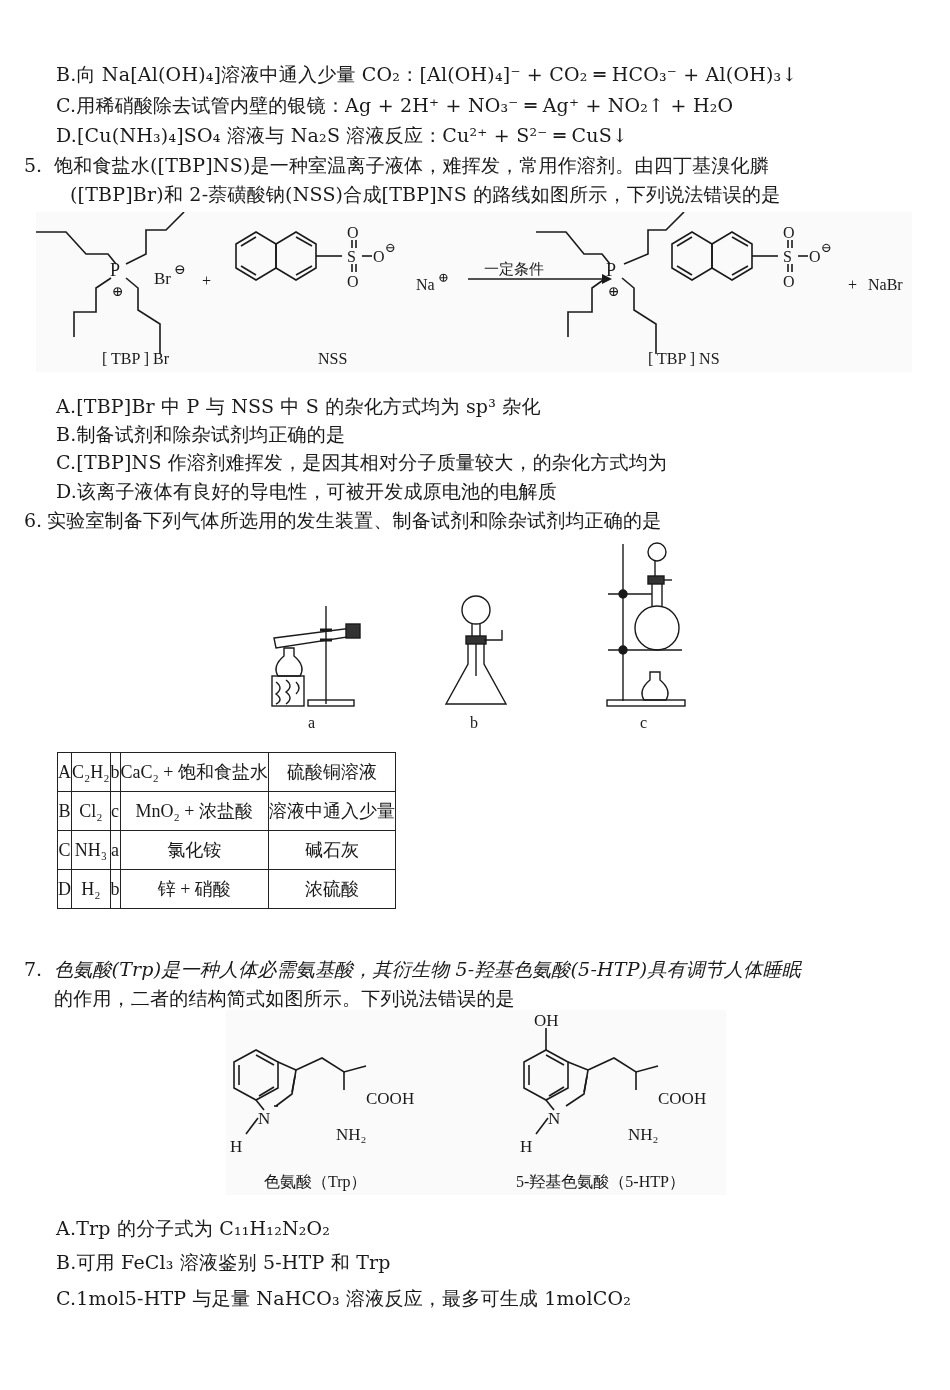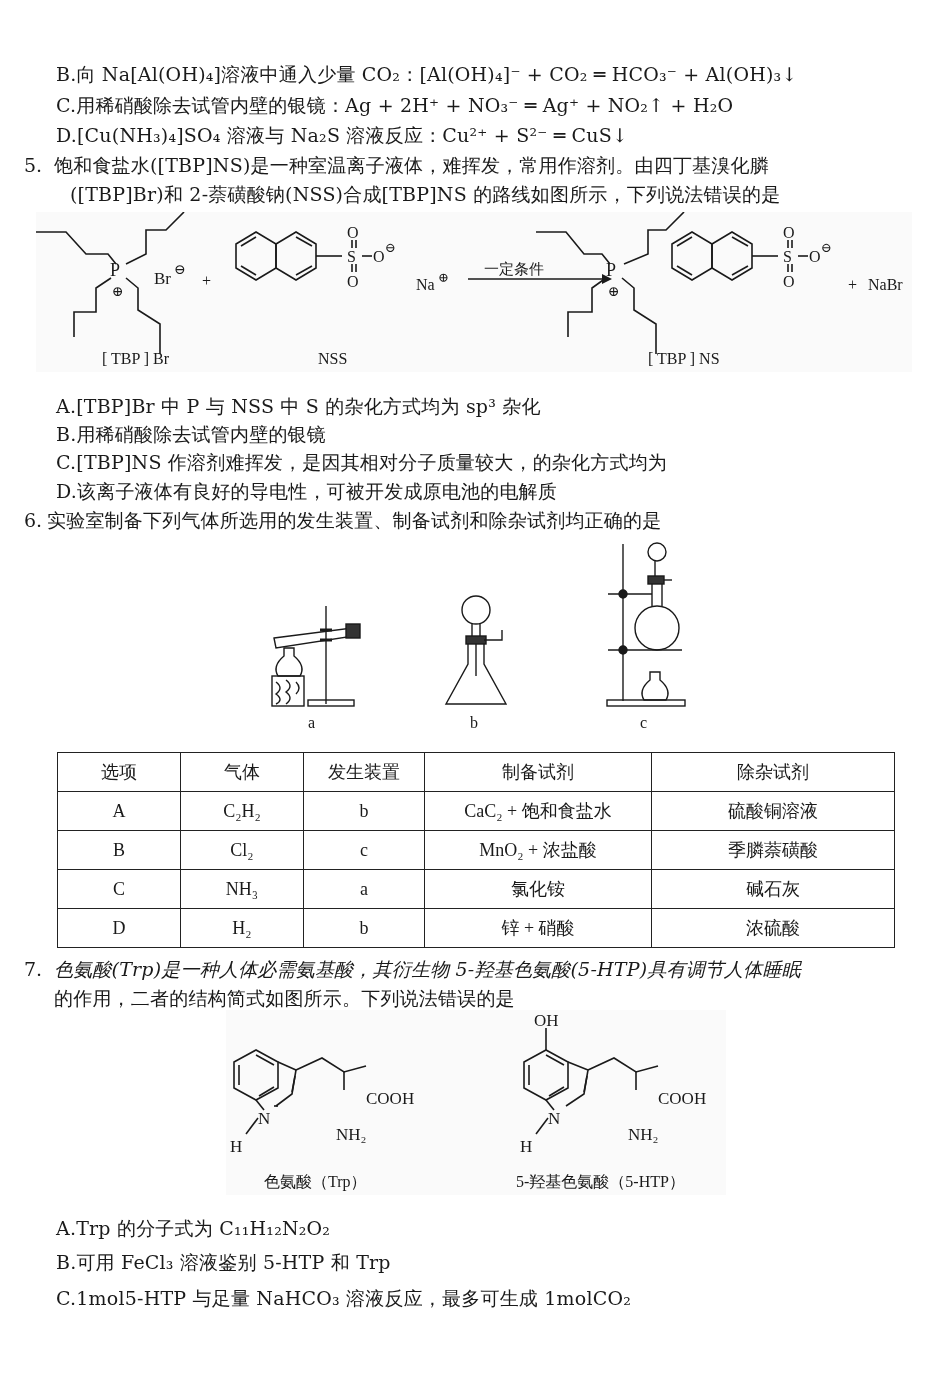--- a/index.html
+++ b/index.html
@@ -109,21 +109,21 @@
     <text x="66" y="152" font-size="16">[ TBP ] Br</text>
     <text x="282" y="152" font-size="16">NSS</text>
     <text x="612" y="152" font-size="16">[ TBP ] NS</text>
   </svg>
 </div>
 
 <div class="line" style="left:56px; top:392px;">
   <span>A.</span><span>[TBP]Br 中 P 与 NSS 中 S 的杂化方式均为 sp³ 杂化</span>
 </div>
 <div class="line" style="left:56px; top:420px;">
-  <span>B.</span><span>用稀硝酸除去试管内壁的银镜</span>
+  <span>B.</span><span>制备试剂和除杂试剂均正确的是</span>
 </div>
 <div class="line" style="left:56px; top:448px;">
   <span>C.</span><span>[TBP]NS 作溶剂难挥发，是因其相对分子质量较大，的杂化方式均为</span>
 </div>
 <div class="line" style="left:56px; top:477px;">
   <span>D.</span><span>该离子液体有良好的导电性，可被开发成原电池的电解质</span>
 </div>
 
 <div class="qnum" style="left:24px; top:506px;">6.</div>
 <div class="line" style="left:39px; top:506px;margin-left:8px;">实验室制备下列气体所选用的发生装置、制备试剂和除杂试剂均正确的是</div>
@@ -172,40 +172,33 @@
       </g>
     </g>
     <text x="46" y="192" font-size="16">a</text>
     <text x="208" y="192" font-size="16">b</text>
     <text x="378" y="192" font-size="16">c</text>
   </svg>
 </div>
 
 <table class="opts">
   <tbody>
-      <tr>
-    <td style="width:122px">选项</td>
-    <td style="width:122px">气体</td>
-    <td style="width:120px">发生装置</td>
-    <td style="width:226px">制备试剂</td>
-    <td style="width:242px">除杂试剂</td>
-  </tr>
   <tr>
     <td>A</td>
     <td>C₂H₂</td>
     <td>b</td>
     <td>CaC₂ + 饱和食盐水</td>
     <td>硫酸铜溶液</td>
   </tr>
   <tr>
     <td>B</td>
     <td>Cl₂</td>
     <td>c</td>
     <td>MnO₂ + 浓盐酸</td>
-    <td>季膦萘磺酸</td>
+    <td>溶液中通入少量</td>
   </tr>
   <tr>
     <td>C</td>
     <td>NH₃</td>
     <td>a</td>
     <td>氯化铵</td>
     <td>碱石灰</td>
   </tr>
   <tr>
     <td>D</td>

